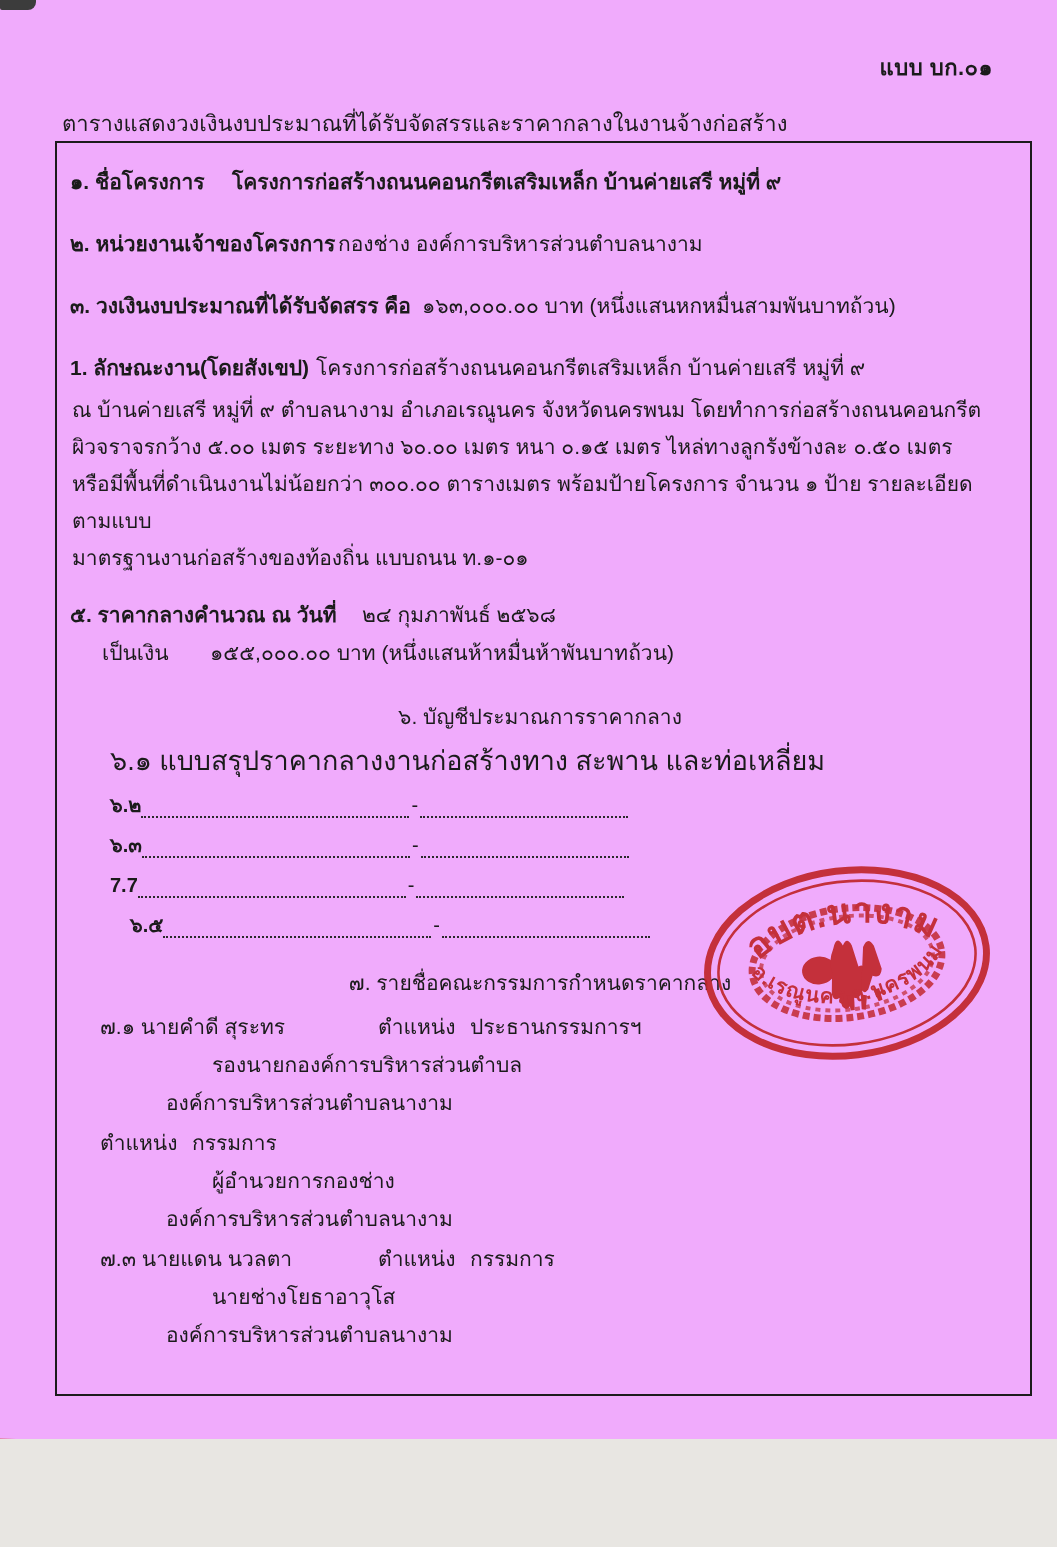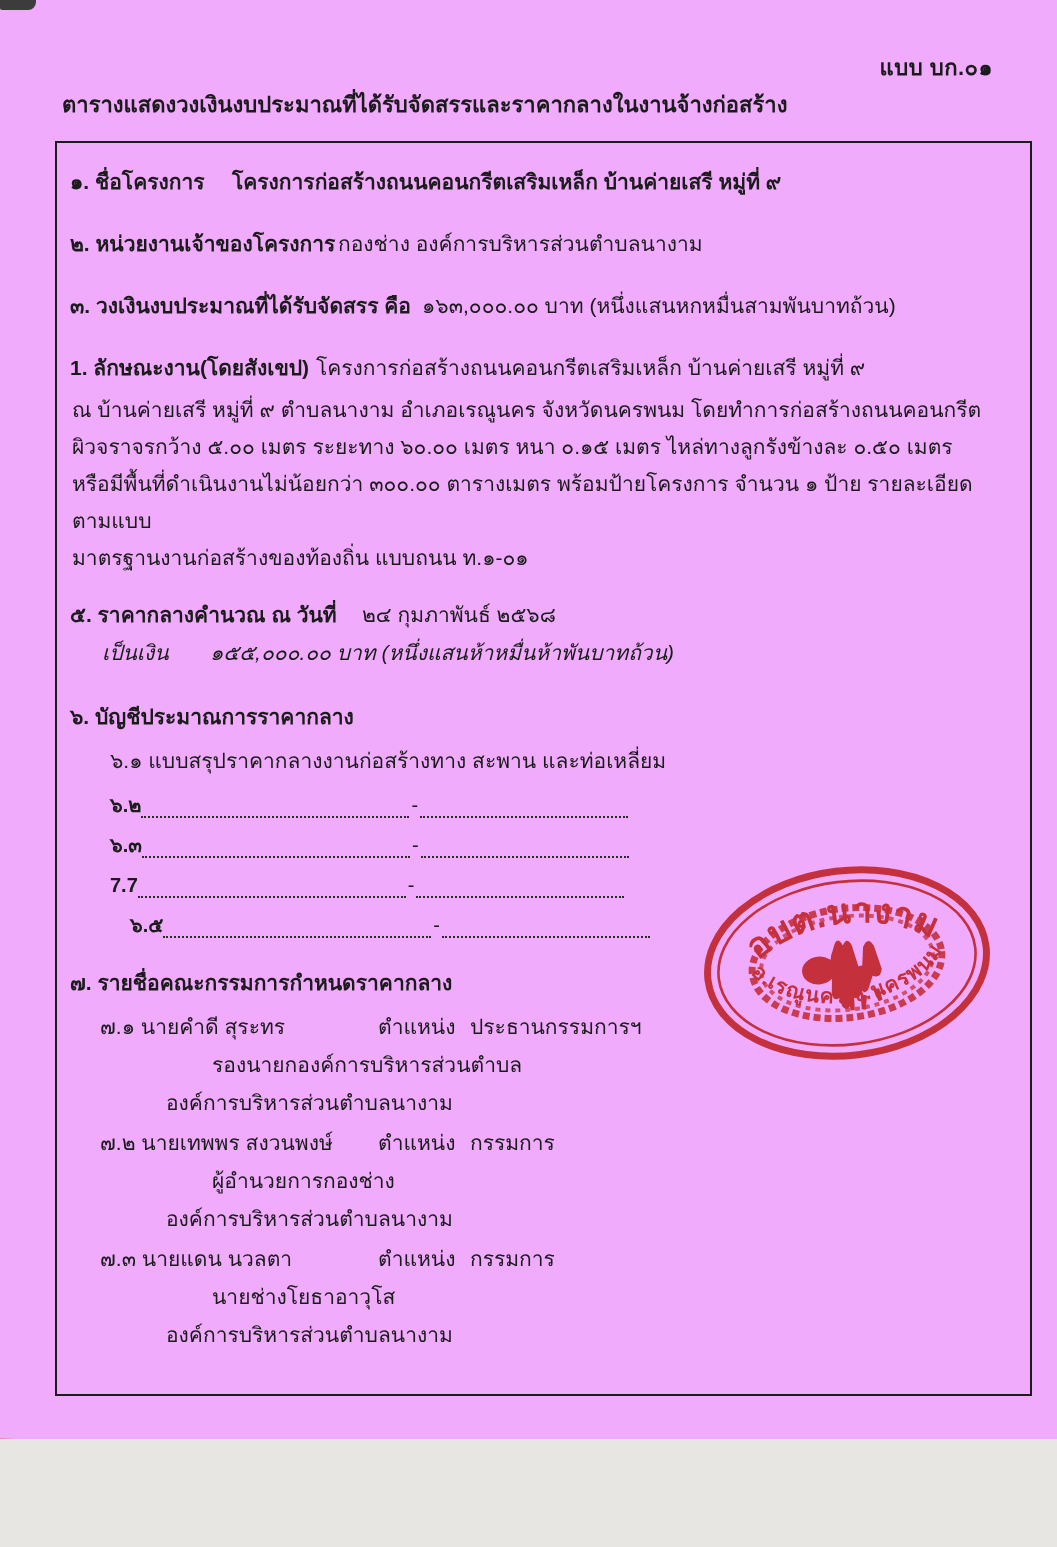--- a/index.html
+++ b/index.html
@@ -10,42 +10,42 @@
     background:#f0abfc;
     font-family:"Liberation Sans","DejaVu Sans",sans-serif;
     color:#1b1b1b;
     overflow:hidden;
   }
   .form-code{
     position:absolute;top:50px;right:64px;
     font-size:22px;font-weight:bold;letter-spacing:.5px;
   }
   .doc-title{
-    position:absolute;top:87px;left:62px;
-    font-size:22px;font-weight:bold;
+    position:absolute;top:106px;left:62px;
+    font-size:22px;font-weight:normal;
   }
   .main-box{
     position:absolute;left:55px;top:141px;
     width:977px;height:1255px;
     border:2.5px solid #1c1c1c;
     box-sizing:border-box;
     padding:24px 20px 0 13px;
     overflow:hidden;
   }
   .item{display:flex;align-items:flex-start;line-height:30px;font-size:21px;margin-bottom:32px;}
   .item .lbl{font-weight:bold;flex:0 0 auto;}
   .item .val{flex:1;}
   .w1{width:162px;} .w2{width:268px;} .w3{width:352px;} .w4{width:246px;} .w5{width:292px;}
   .val-bold{font-weight:bold;}
   .para{font-size:21px;line-height:37px;margin:-14px 0 24px 2px;}
   .para div{white-space:normal;}
-  .amount-row{display:flex;font-size:21px;line-height:30px;margin:-22px 0 34px 32px;font-style:italic;}
+  .amount-row{display:flex;font-size:21px;line-height:30px;margin:-22px 0 34px 32px;}
   .amount-row .lbl{width:108px;flex:0 0 auto;}
-  .sect-label{font-size:21px;font-weight:bold;line-height:30px;margin-bottom:14px;}
-  .sub-line{font-size:21px;line-height:30px;margin:0 0 16px 40px;}
+  .sect-label{font-size:21px;font-weight:normal;line-height:30px;margin-bottom:14px;text-align:center;}
+  .sub-line{font-size:27px;line-height:30px;margin:0 0 16px 40px;}
   .dotted-row{display:flex;align-items:flex-end;font-size:20px;line-height:26px;margin:0 0 14px 40px;width:540px;}
   .dotted-row .no{flex:0 0 auto;font-weight:bold;}
   .dots{border-bottom:2.5px dotted #2a2a2a;height:20px;box-sizing:border-box;}
   .dots1{width:268px;} .dots2{width:208px;}
   .dotted-row .sep{padding:0 2px;}
   .committee{margin-left:30px;}
   .member{margin-bottom:10px;}
   .member-row{display:flex;font-size:21px;line-height:30px;}
   .member-row .m-name{width:278px;flex:0 0 auto;}
   .member-row .m-poslbl{width:92px;flex:0 0 auto;}
@@ -152,21 +152,20 @@
           <span class="m-name">๗.๑  นายคำดี  สุระทร</span>
           <span class="m-poslbl">ตำแหน่ง</span>
           <span>ประธานกรรมการฯ</span>
         </div>
         <div class="member-title">รองนายกองค์การบริหารส่วนตำบล</div>
         <div class="member-org">องค์การบริหารส่วนตำบลนางาม</div>
       </div>
 
       <div class="member">
         <div class="member-row">
-          <span class="m-name">๗.๒  นายเทพพร  สงวนพงษ์</span>
           <span class="m-poslbl">ตำแหน่ง</span>
           <span>กรรมการ</span>
         </div>
         <div class="member-title">ผู้อำนวยการกองช่าง</div>
         <div class="member-org">องค์การบริหารส่วนตำบลนางาม</div>
       </div>
 
       <div class="member">
         <div class="member-row">
           <span class="m-name">๗.๓  นายแดน  นวลตา</span>

